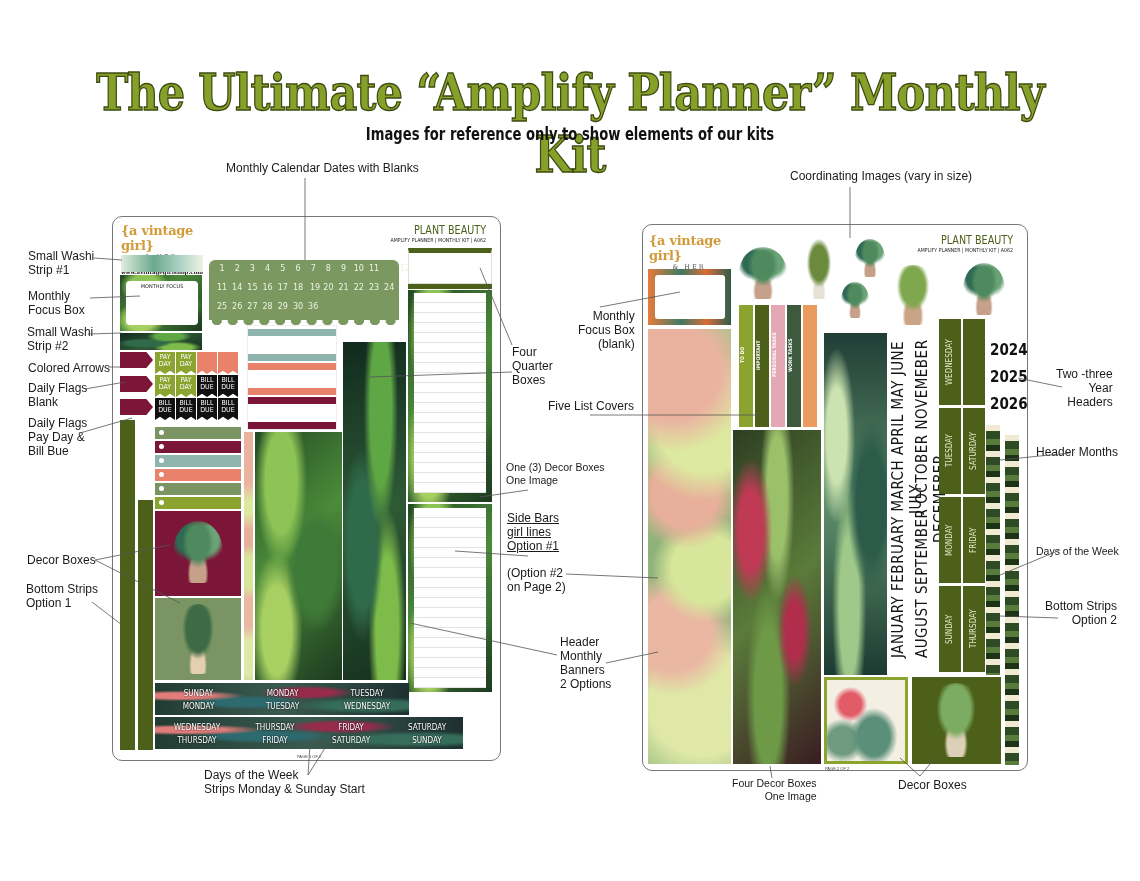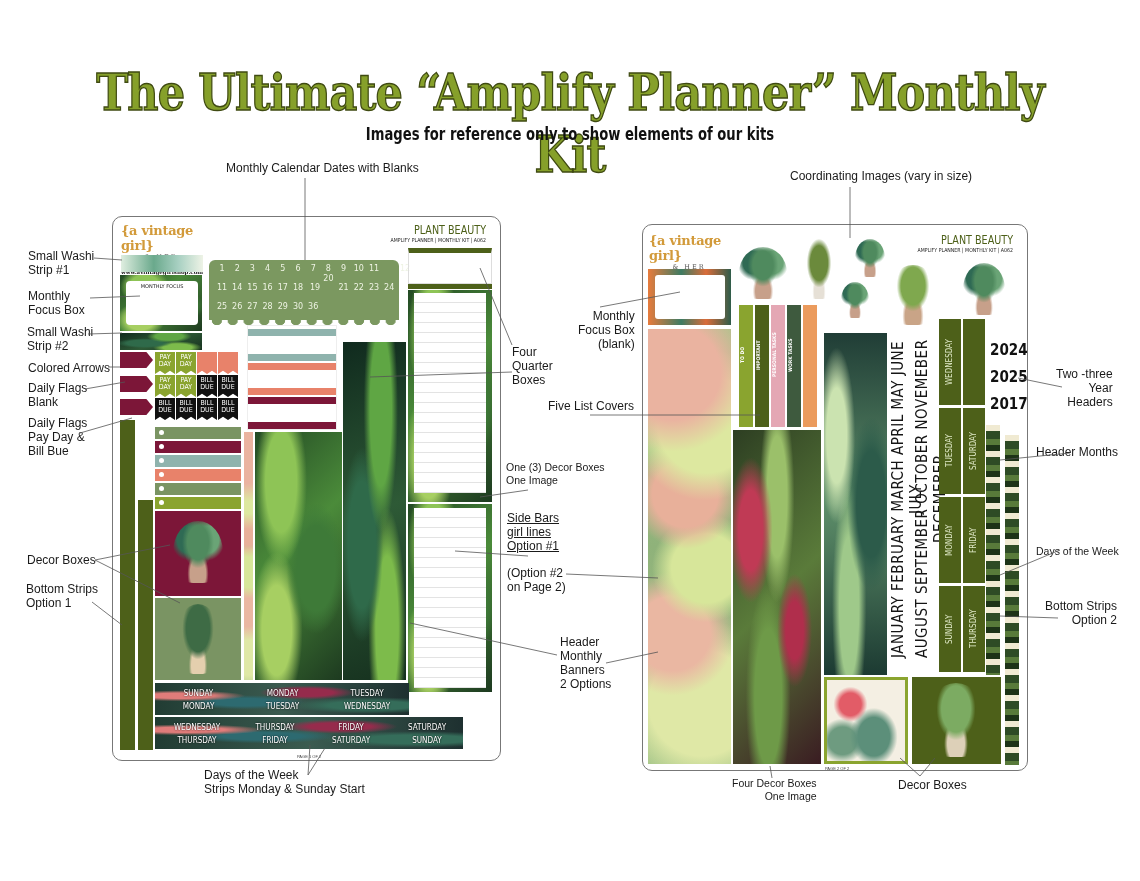--- a/index.html
+++ b/index.html
@@ -151,21 +151,21 @@
         <div class="cal-date" style="left: 142.8px; top: 4px;">10</div>
         <div class="cal-date" style="left: 158px; top: 4px;">11</div>
         <div class="cal-date" style="left: 189px; top: 4px;">12</div>
         <div class="cal-date" style="left: 6px; top: 23px;">11</div>
         <div class="cal-date" style="left: 21.2px; top: 23px;">14</div>
         <div class="cal-date" style="left: 36.4px; top: 23px;">15</div>
         <div class="cal-date" style="left: 51.6px; top: 23px;">16</div>
         <div class="cal-date" style="left: 66.8px; top: 23px;">17</div>
         <div class="cal-date" style="left: 82px; top: 23px;">18</div>
         <div class="cal-date" style="left: 97.2px; top: 23px; text-align: right;">19</div>
-        <div class="cal-date" style="left: 112.4px; top: 14px;">20</div>
+        <div class="cal-date" style="left: 112.4px; top: 23px;">20</div>
         <div class="cal-date" style="left: 127.6px; top: 23px;">21</div>
         <div class="cal-date" style="left: 142.8px; top: 23px;">22</div>
         <div class="cal-date" style="left: 158px; top: 23px;">23</div>
         <div class="cal-date" style="left: 173.2px; top: 23px;">24</div>
         <div class="cal-date" style="left: 6px; top: 42px;">25</div>
         <div class="cal-date" style="left: 21.2px; top: 42px;">26</div>
         <div class="cal-date" style="left: 36.4px; top: 42px;">27</div>
         <div class="cal-date" style="left: 51.6px; top: 42px;">28</div>
         <div class="cal-date" style="left: 66.8px; top: 42px;">29</div>
         <div class="cal-date" style="left: 82px; top: 42px;">30</div>
@@ -334,21 +334,21 @@
       <div class="abs" style="left: 24px; top: 89px; width: 22px; height: 86px; background: rgb(77, 96, 25);">
         <div class="vert day-txt" style="left: 0px; top: 0px; width: 22px; height: 86px; line-height: 22px;">SATURDAY</div>
       </div>
       <div class="abs" style="left: 24px; top: 0px; width: 22px; height: 86px; background: rgb(77, 96, 25);">
         <div class="vert day-txt" style="left: 0px; top: 0px; width: 22px; height: 86px; line-height: 22px;"></div>
       </div>
     </div>
 
   <div class="year-txt" style="left:347px; top:116px;">2024</div>
   <div class="year-txt" style="left:347px; top:143px;text-align:center;">2025</div>
-  <div class="year-txt" style="left:347px; top:170px;">2017</div>
+  <div class="year-txt" style="left:347px; top:170px;">2026</div>
 
   <div class="abs monstera-strip" style="left:343px; top:200px; width:14px; height:250px;"></div>
   <div class="abs monstera-strip" style="left:362px; top:210px; width:14px; height:330px;"></div>
 
   <div class="abs" style="left:181px; top:452px; width:84px; height:87px; background:#8aa42f; padding:3px;">
     <div style="width:100%; height:100%; background: radial-gradient(ellipse at 30% 30%, #e25c67 0 14%, transparent 22%), radial-gradient(ellipse at 60% 70%, #5c8f7a 0 24%, transparent 36%), radial-gradient(ellipse at 20% 75%, #6e9b80 0 16%, transparent 26%), #f4efe3;"></div>
   </div>
   <div class="abs" style="left:269px; top:452px; width:89px; height:87px; background:#4d6019;">
     <div class="plant-icon" style="left:14px; top:6px; width:60px; height:74px; background: radial-gradient(ellipse at 50% 35%, #7cab62 0 34%, transparent 46%), radial-gradient(ellipse at 50% 82%, #ddd0b8 0 20%, transparent 28%);"></div>
   </div>

